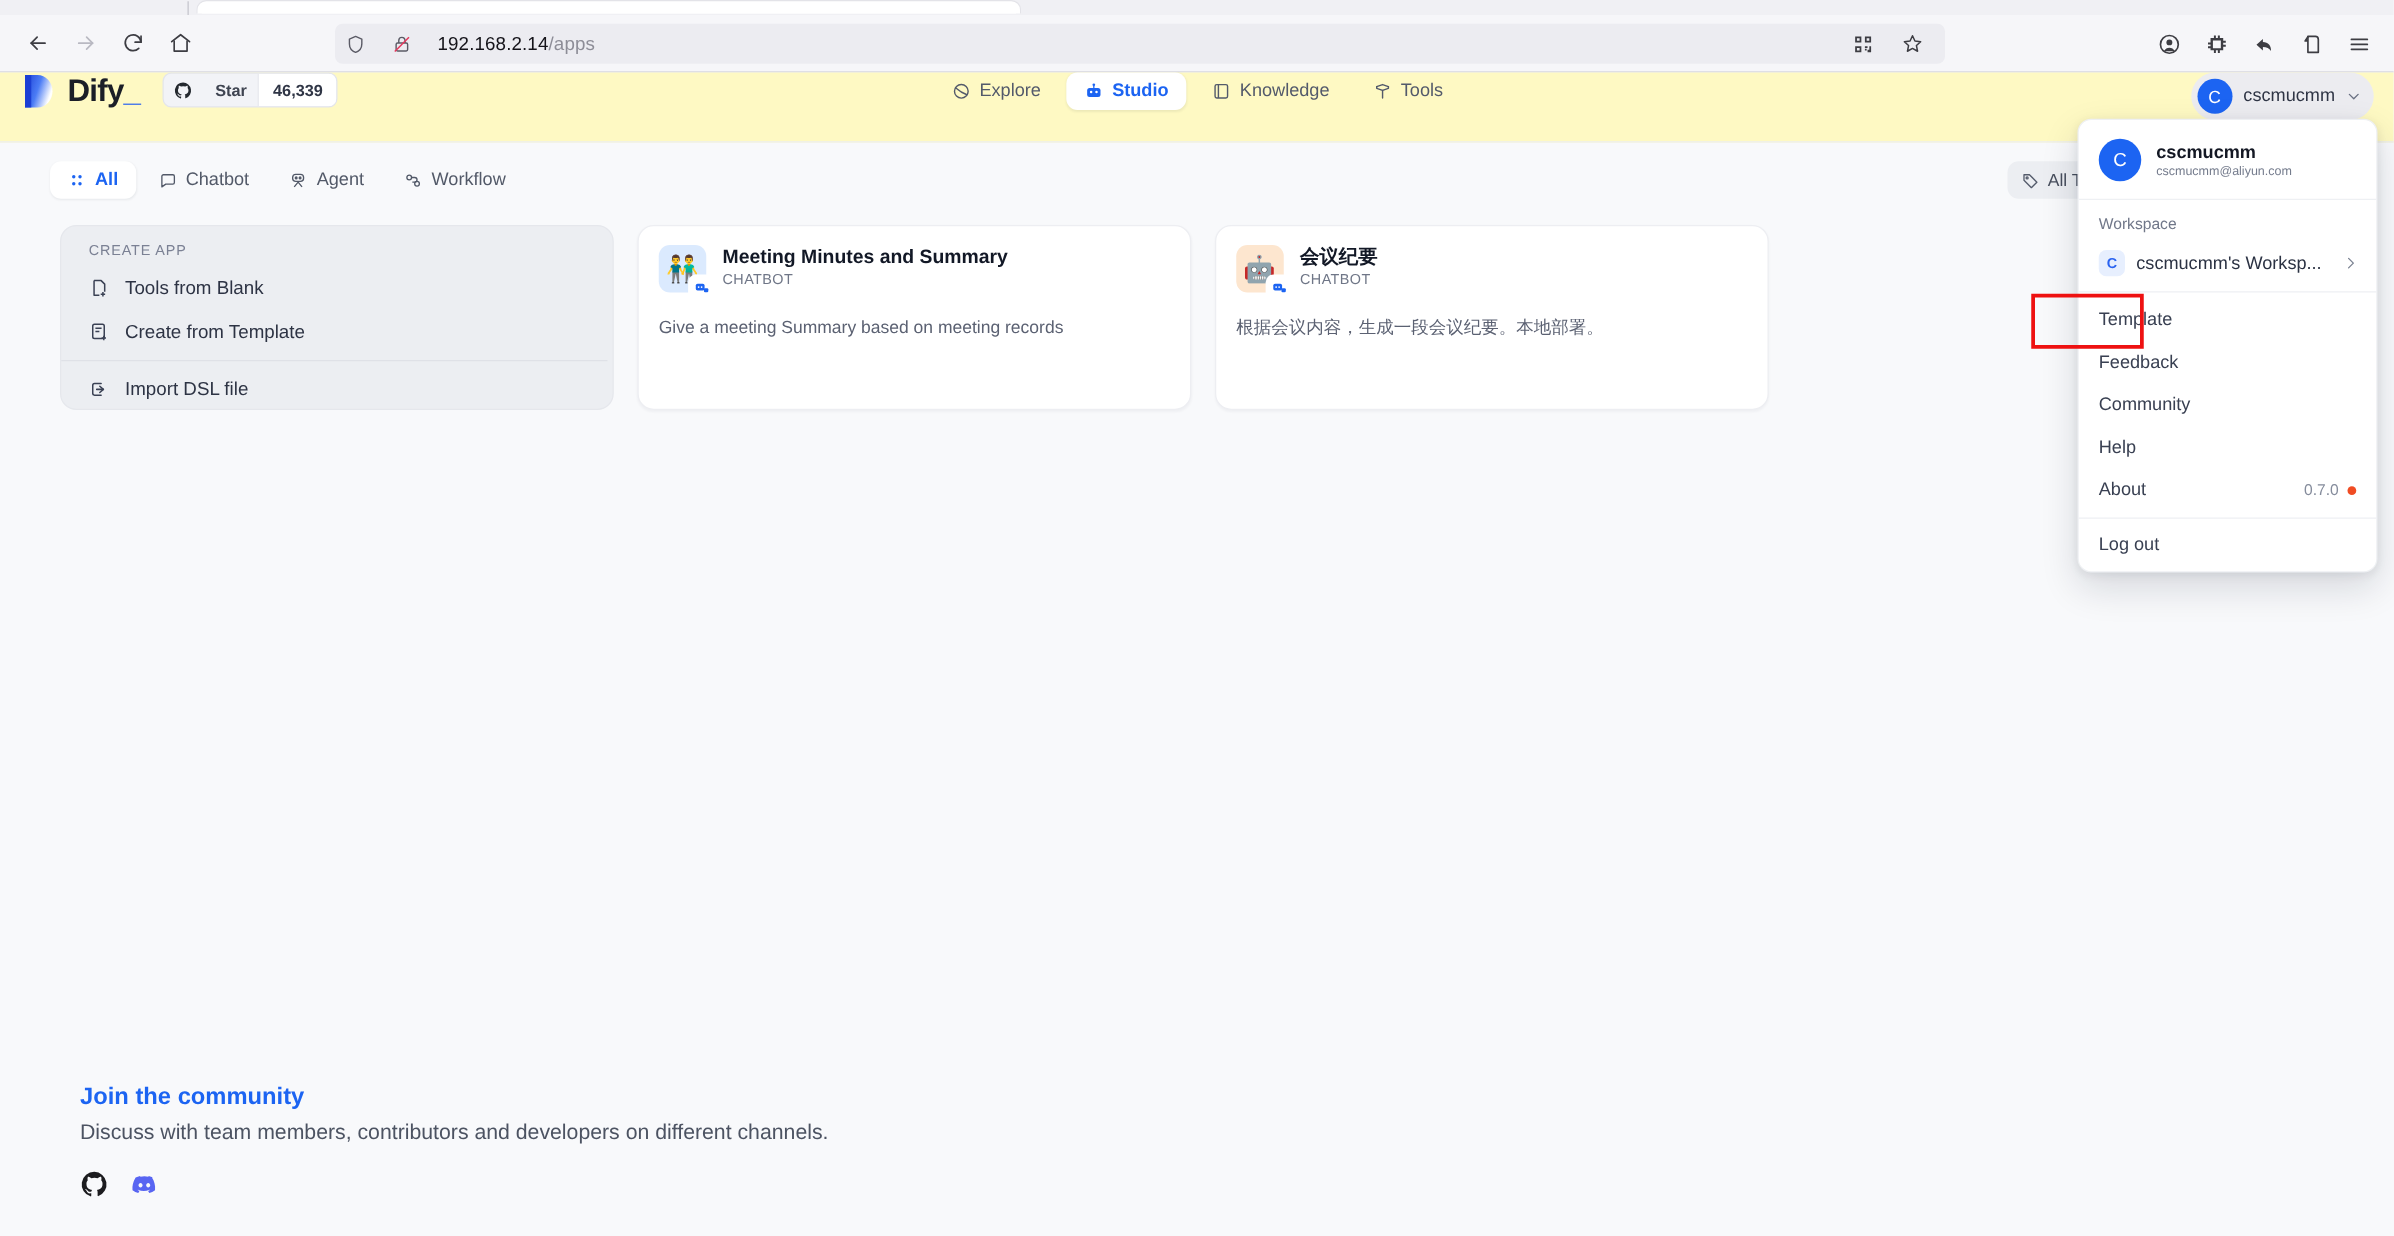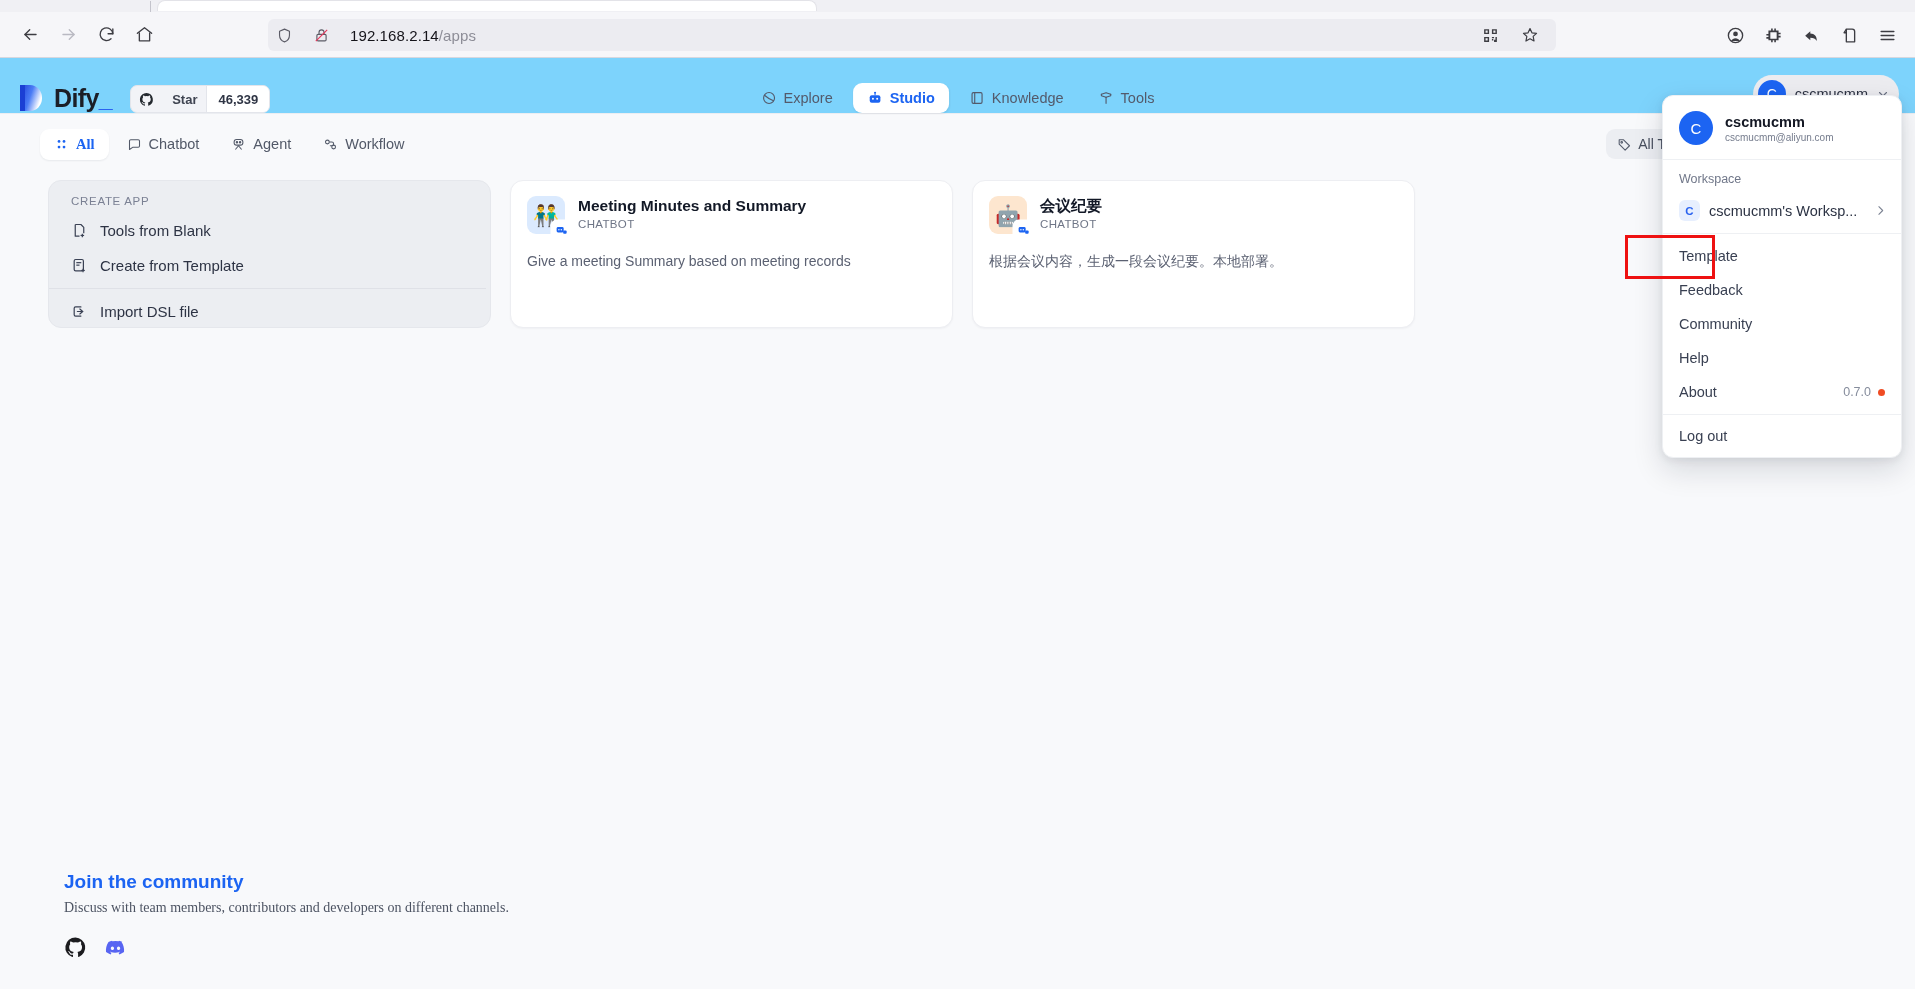--- a/index.html
+++ b/index.html
@@ -75,23 +75,23 @@
   }
   .toolbar-right {
     position: absolute;
     right: 10px; top: 6px;
     display: flex; align-items: center; gap: 2px;
   }
 
   
   .app-header {
     height: 56px;
-    background: #7dd3fc;
+    background: #fef9c3;
     display: flex;
-    align-items: flex-end;
+    align-items: flex-start;
     padding: 0 18px;
     position: relative;
     border-bottom: 1px solid #eceef2;
   }
   .brand { display: flex; align-items: center; gap: 10px; }
   .brand-logo { width: 26px; height: 30px; }
   .brand-name {
     font-size: 25px;
     font-weight: 700;
     color: #1b1e27;
@@ -173,21 +173,20 @@
     border-radius: 9px;
     font-size: 14.5px;
     color: #525968;
     cursor: pointer;
   }
   .tab.active {
     background: #ffffff;
     color: #1c64f2;
     font-weight: 600;
     box-shadow: 0 1px 2px rgba(16,24,40,.07);
-    font-family: Liberation Serif, serif;
   }
   .tags-btn {
     position: absolute; right: 200px;
     display: flex; align-items: center; gap: 6px;
     padding: 7px 11px;
     border-radius: 9px;
     background: #eceef2;
     font-size: 14px; color: #474e5d;
     cursor: pointer;
   }
@@ -269,21 +268,21 @@
   
   .footer {
     position: absolute;
     left: 64px; bottom: 30px;
   }
   .footer h3 {
     font-size: 19px; font-weight: 700;
     color: #1c64f2;
     margin-bottom: 7px;
   }
-  .footer p { font-size: 14px; color: #4c5362; font-family: Liberation Serif, serif; }
+  .footer p { font-size: 17px; color: #4c5362; }
   .social { display: flex; gap: 17px; margin-top: 20px; }
   .social span { cursor: pointer; display: flex; }
 
   
   .menu {
     position: absolute;
     right: 13px; top: 95px;
     width: 240px;
     background: #fff;
     border-radius: 11px;

